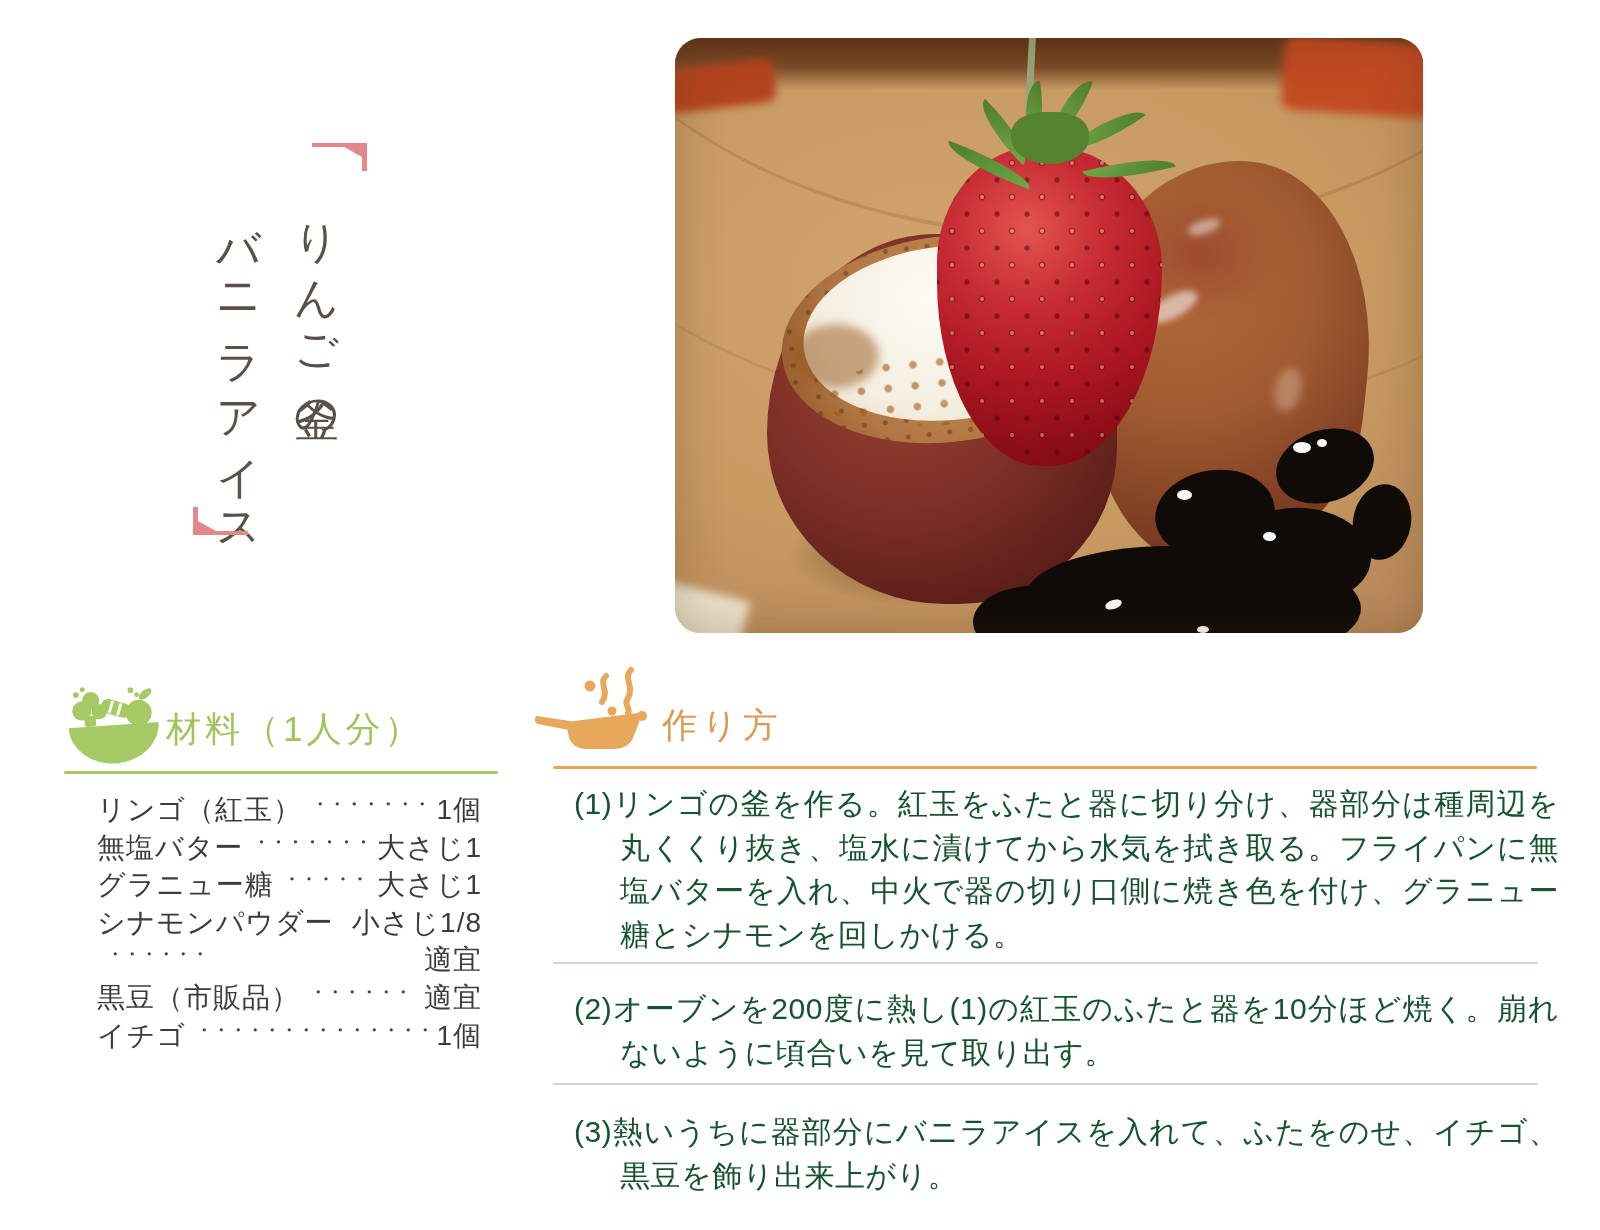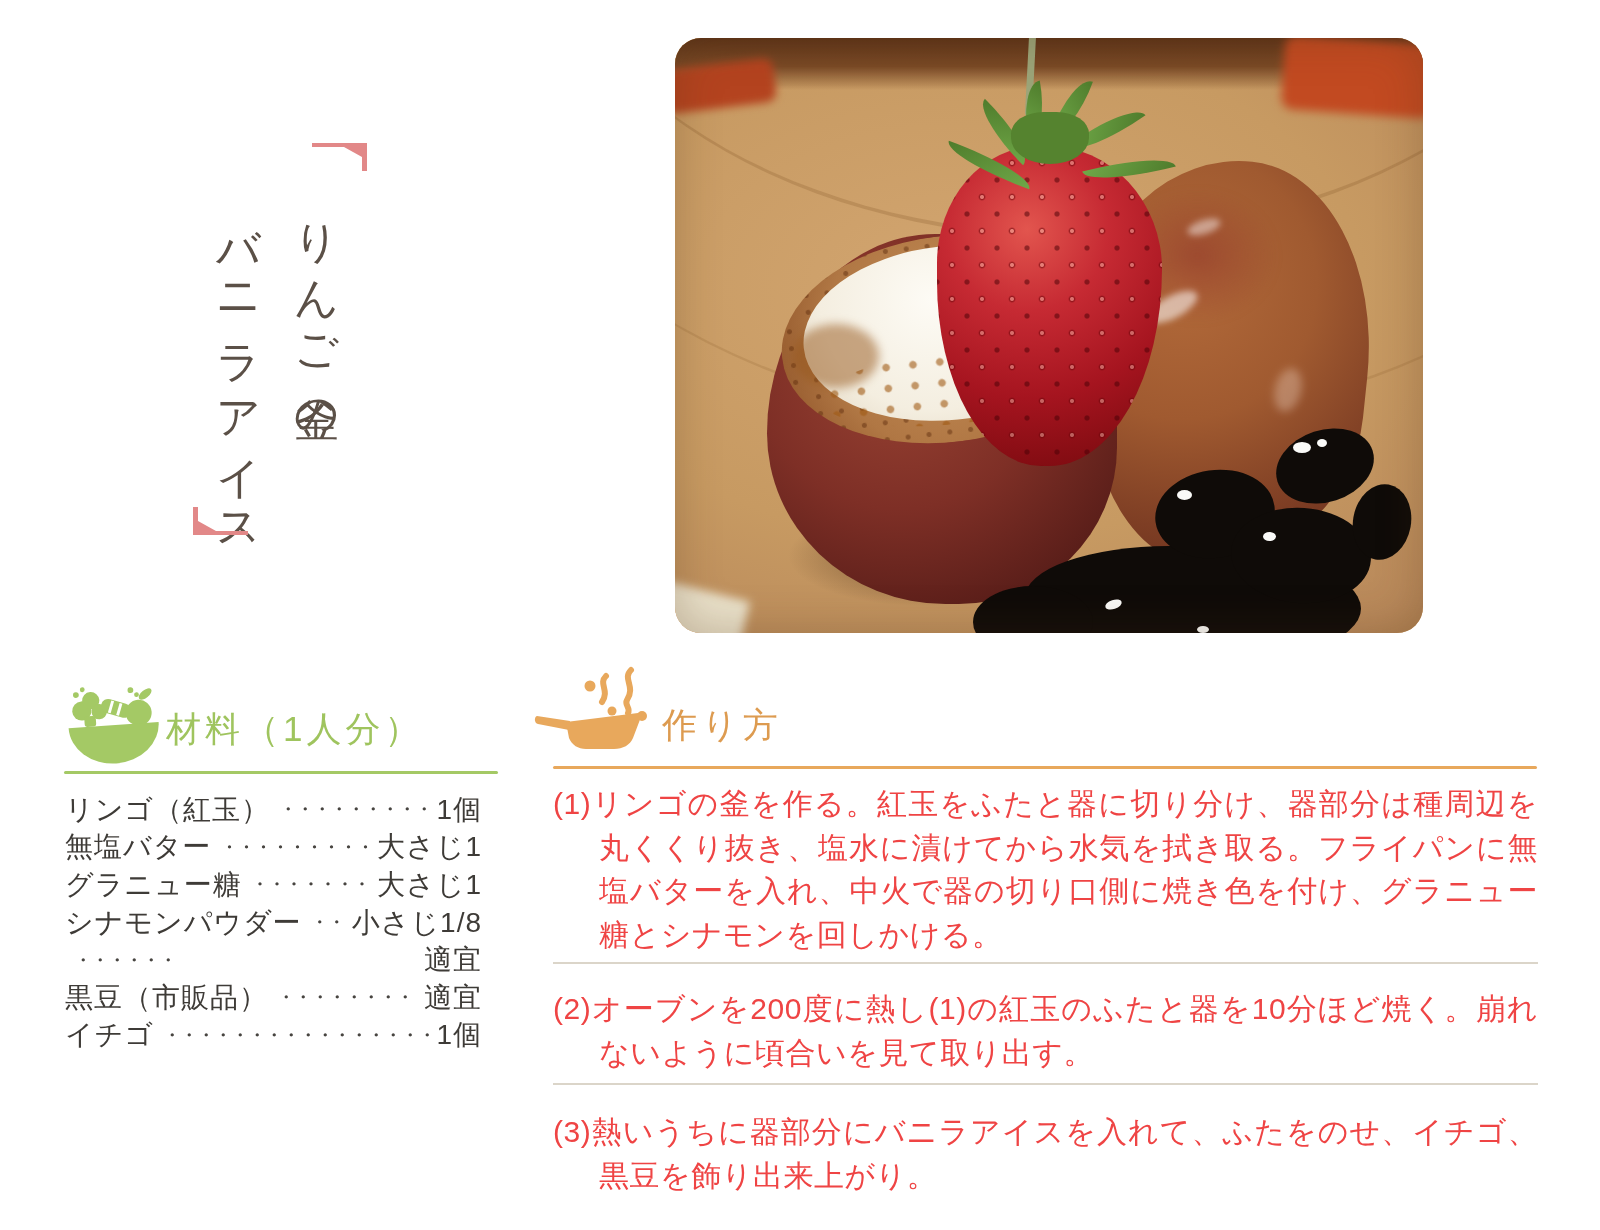--- a/index.html
+++ b/index.html
@@ -127,29 +127,29 @@
     background:#A4C965; border-radius:2px; }
 
   .dir-icon { position:absolute; left:534px; top:664px; width:132px; height:100px; }
   .dir-heading { position:absolute; left:662px; top:702px; font-size:35px; letter-spacing:5px;
     color:#DD9B50; font-weight:500; }
   .dir-underline { position:absolute; left:553px; top:766px; width:984px; height:3px;
     background:#E8A85C; border-radius:2px; }
 
   
   .ing-list { position:absolute; left:65px; top:791px; width:417px; }
-  .ing-row { display:flex; align-items:center; height:37.6px; font-size:28px; letter-spacing:1px; color:#3E3B37; }
+  .ing-row { display:flex; align-items:flex-start; height:37.6px; font-size:28px; letter-spacing:1px; color:#3E3B37;margin-left:32px; }
   .ing-name { flex:0 0 auto; white-space:nowrap; }
   .ing-leader { flex:1 1 auto; min-width:0; overflow:hidden; white-space:nowrap;
     font-size:20px; letter-spacing:-3px; color:#474440; margin:0 6px 0 8px; }
   .ing-amount { flex:0 0 auto; white-space:nowrap; }
 
   
-  .step { position:absolute; left:553px; width:985px; font-size:30px; line-height:43.5px;
-    letter-spacing:0.5px; color:#ef4444; text-align:justify;
+  .step { position:absolute; left:574px; width:985px; font-size:30px; line-height:43.5px;
+    letter-spacing:0.5px; color:#14532d; text-align:justify;
     padding-left:46px; text-indent:-46px; }
   .step-1 { top:782px; }
   .step-2 { top:987px; }
   .step-3 { top:1110px; }
   .divider { position:absolute; left:553px; width:985px; height:2px; background:#DBD5C9; }
   .divider-1 { top:962px; }
   .divider-2 { top:1083px; }
 </style>
 </head>
 <body>

